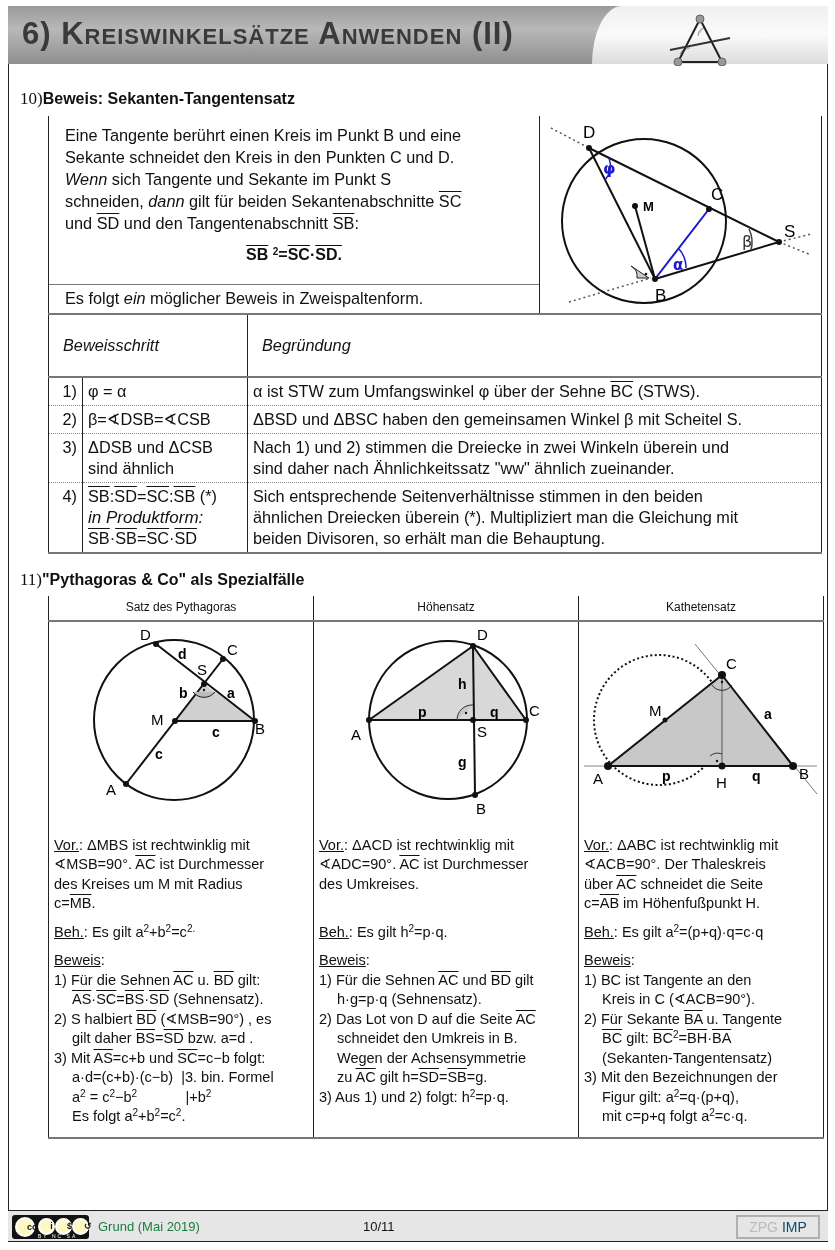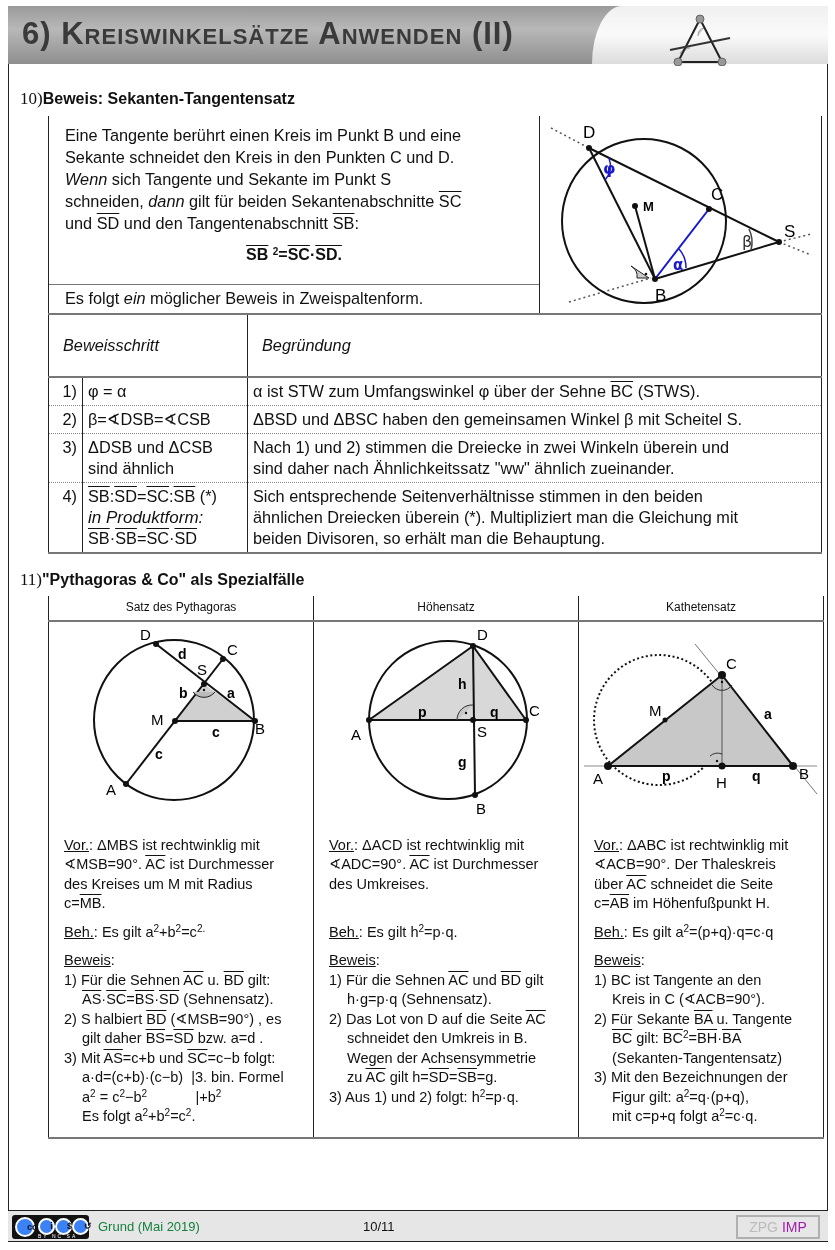--- a/index.html
+++ b/index.html
@@ -33,35 +33,35 @@
   .c-num { width: 34px; text-align: right; border-left: 1px solid #222; border-right: 1px solid #222; }
   .c-step { width: 165px; border-right: 1px solid #222; margin-top: 32px; }
   .c-reason { border-right: 1px solid #222; }
   .h-step { border-left: 1px solid #222; border-right: 1px solid #222; }
   .h-reason { border-right: 1px solid #222; }
   .small-it { font-style: italic; font-size: 17px; }
 
   
   table.spec { position: absolute; left: 48px; top: 596px; width: 774px; border-collapse: collapse; font-size: 14.5px; }
   table.spec th { font-weight: normal; font-size: 12px; padding: 4px 0 6px; border-left: 1px solid #222; border-right: 1px solid #222; border-bottom: 2px solid #777; }
-  table.spec td { vertical-align: top; border-left: 1px solid #222; border-right: 1px solid #222; padding: 0 15px; line-height: 19.5px; }
+  table.spec td { vertical-align: top; border-left: 1px solid #222; border-right: 1px solid #222; padding: 0 5px; line-height: 19.5px; }
   table.spec tr.figrow td { height: 208px; padding: 0; }
   table.spec tr.textrow td { border-bottom: 2px solid #777; height: 302px; }
   .u { text-decoration: underline; }
   .gap { height: 9px; }
   .ind { padding-left: 18px; }
 
   .footer { position: absolute; left: 8px; top: 1210px; width: 820px; height: 32px; background: #e6e6e6; border-top: 1px solid #222; border-bottom: 1px solid #222; }
   .cc { position: absolute; left: 4px; top: 4px; width: 77px; height: 24px; background: #111; border-radius: 3px; }
-  .cc-badge { position: absolute; top: 3px; width: 17px; height: 17px; border-radius: 50%; border: 2px solid #fff; background: #3b82f6; color: #111; font-size: 9px; font-weight: bold; text-align: center; line-height: 13px; padding-left: 10px; }
+  .cc-badge { position: absolute; top: 3px; width: 17px; height: 17px; border-radius: 50%; border: 2px solid #fff; background: #fef9c3; color: #111; font-size: 9px; font-weight: bold; text-align: center; line-height: 13px; padding-left: 10px; }
   .cc-small { position: absolute; bottom: 0; left: 26px; font-size: 5px; color: #fff; letter-spacing: 2px; }
   .foot-author { position: absolute; left: 90px; top: 8px; font-size: 13px; color: #15803d; }
   .foot-page { position: absolute; left: 355px; top: 8px; font-size: 13px; }
   .foot-logo { position: absolute; right: 8px; top: 4px; width: 84px; height: 24px; border: 2px solid #b0b0b0; font-size: 14px; color: #bbb; text-align: center; line-height: 20px; }
-  .foot-logo b { color: #a21caf; font-weight: normal; text-align: center; }
+  .foot-logo b { color: #0c4a6e; font-weight: normal; text-align: center; }
 </style>
 </head>
 <body>
 
 <div class="page"></div>
 
 <div class="banner">
   <div class="banner-title">6) Kreiswinkelsätze Anwenden (II)</div>
   <div class="banner-right">
     <svg class="banner-logo" width="80" height="56" viewBox="0 0 80 56">

